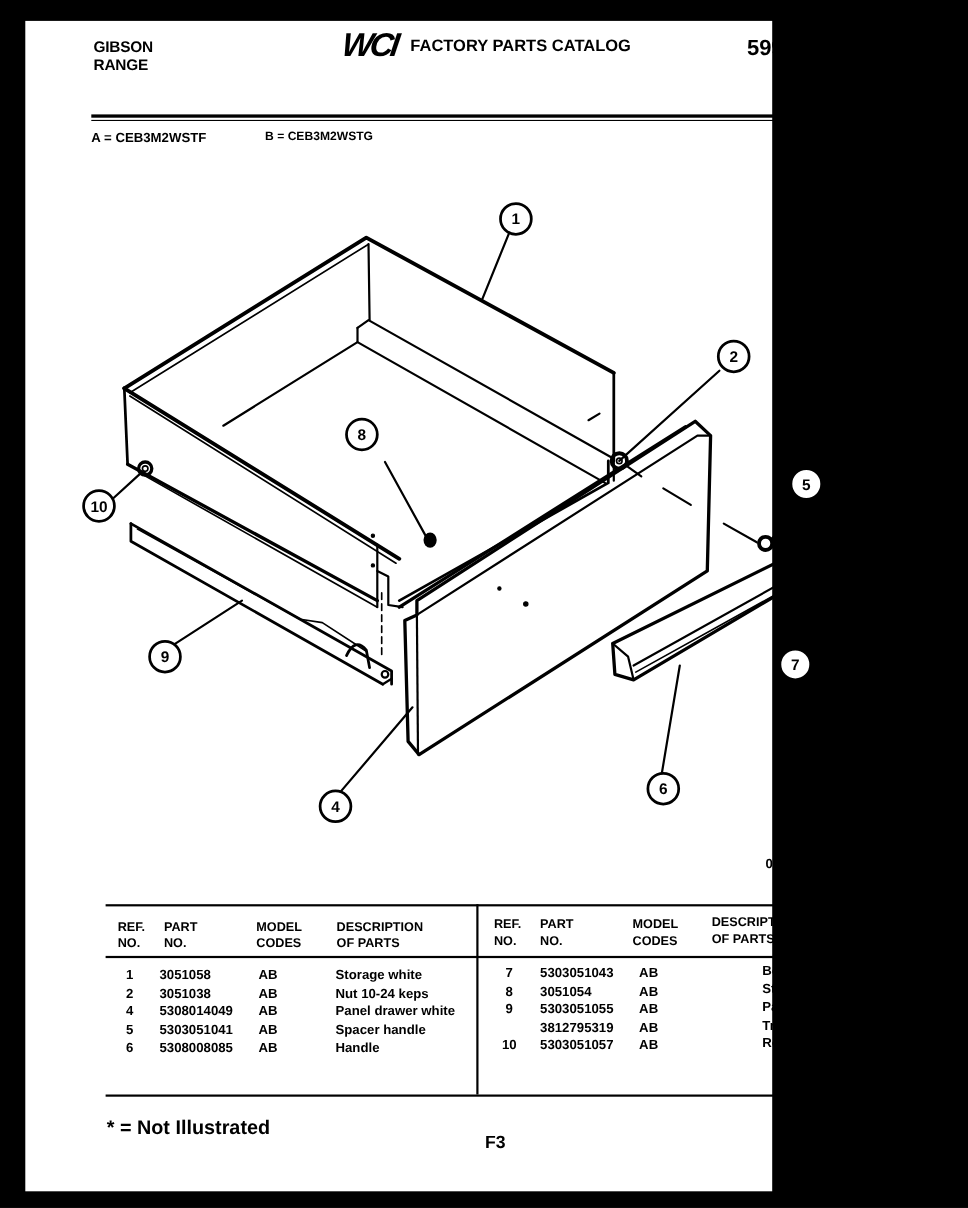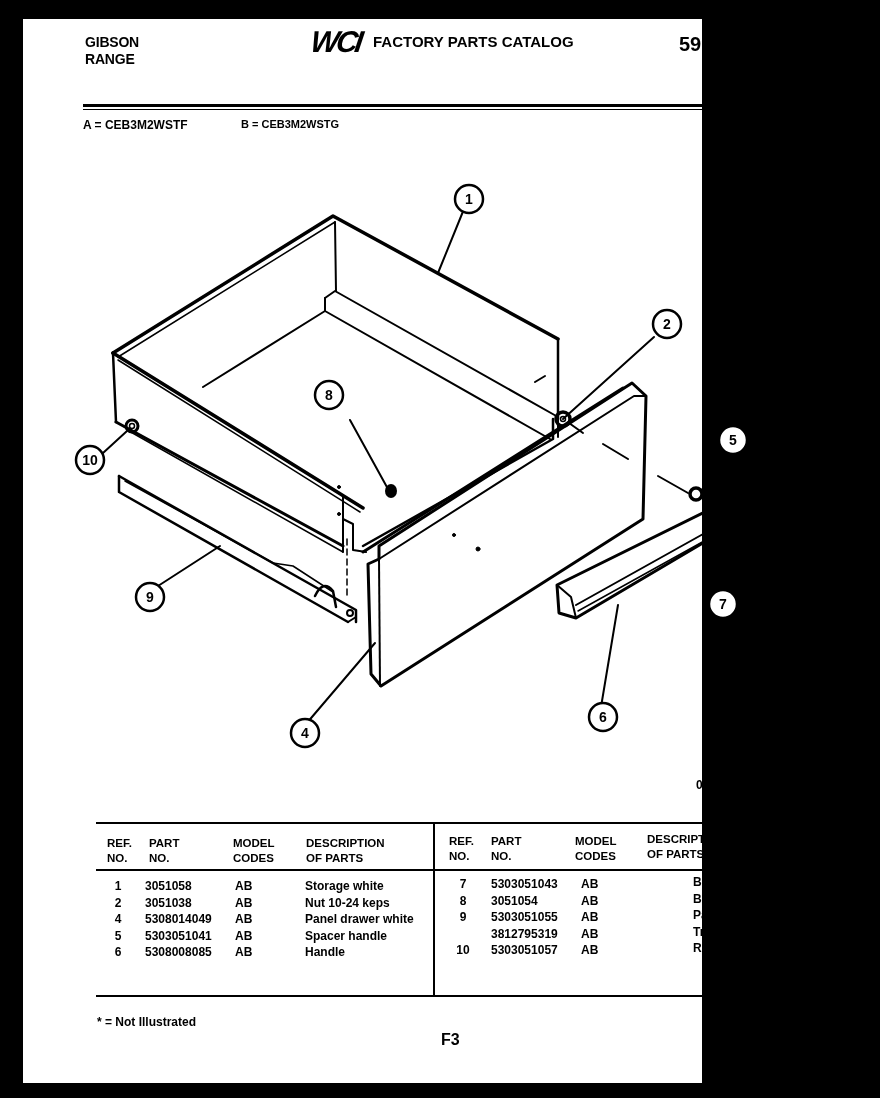--- a/index.html
+++ b/index.html
@@ -13,21 +13,21 @@
   .catalog-no { left: 656px; top: 14px; font-size: 20px; font-weight: 900; }
   .rule1 { left: 60px; top: 85px; width: 680px; height: 3px; background: #000; }
   .rule2 { left: 60px; top: 90px; width: 680px; height: 1px; background: #000; }
   .model-a { left: 60px; top: 99px; font-size: 12px; font-weight: 900; }
   .model-b { left: 218px; top: 99px; font-size: 11px; font-weight: 900; }
   .diagram { position: absolute; left: 0; top: 0; }
   .fig-code { left: 673px; top: 759px; font-size: 12px; font-weight: bold; text-align: right; }
   .tline { position: absolute; background: #000; }
   .th { position: absolute; font-size: 11.5px; font-weight: 900; line-height: 15px; }
   .td { position: absolute; font-size: 12px; font-weight: bold; line-height: 16.5px; white-space: nowrap; }
-  .footnote { left: 74px; top: 996px; font-size: 12px; font-weight: bold; }
+  .footnote { left: 74px; top: 996px; font-size: 18px; font-weight: bold; }
   .date { left: 718px; top: 988px; font-size: 12px; font-weight: bold; }
   .page-id { left: 418px; top: 1012px; font-size: 16px; font-weight: 900; }
   .callout-text { font-family: "Liberation Sans", sans-serif; font-weight: bold; font-size: 14px; }
 </style>
 </head>
 <body>
 
 <div class="page">
 
   <div class="abs bold brand">
@@ -249,21 +249,21 @@
     </div>
     <div class="td" style="left:558px;top:857px;">
       <div>AB</div>
         <div>AB</div>
         <div>AB</div>
         <div>AB</div>
         <div>AB</div>
     </div>
     <div class="td" style="left:628px;top:855px;margin-left:42px;">
       <div>Bolt 10-24x5/8</div>
-        <div>Bumper</div>
+        <div>Storage</div>
         <div>Panel drawer RH</div>
         <div>Track white LH</div>
         <div>Roller nylon (2)</div>
     </div>
   </div>
 
   <div class="abs footnote">* = Not Illustrated</div>
   <div class="abs date">1/91</div>
   <div class="abs page-id">F3</div>
 </div>

